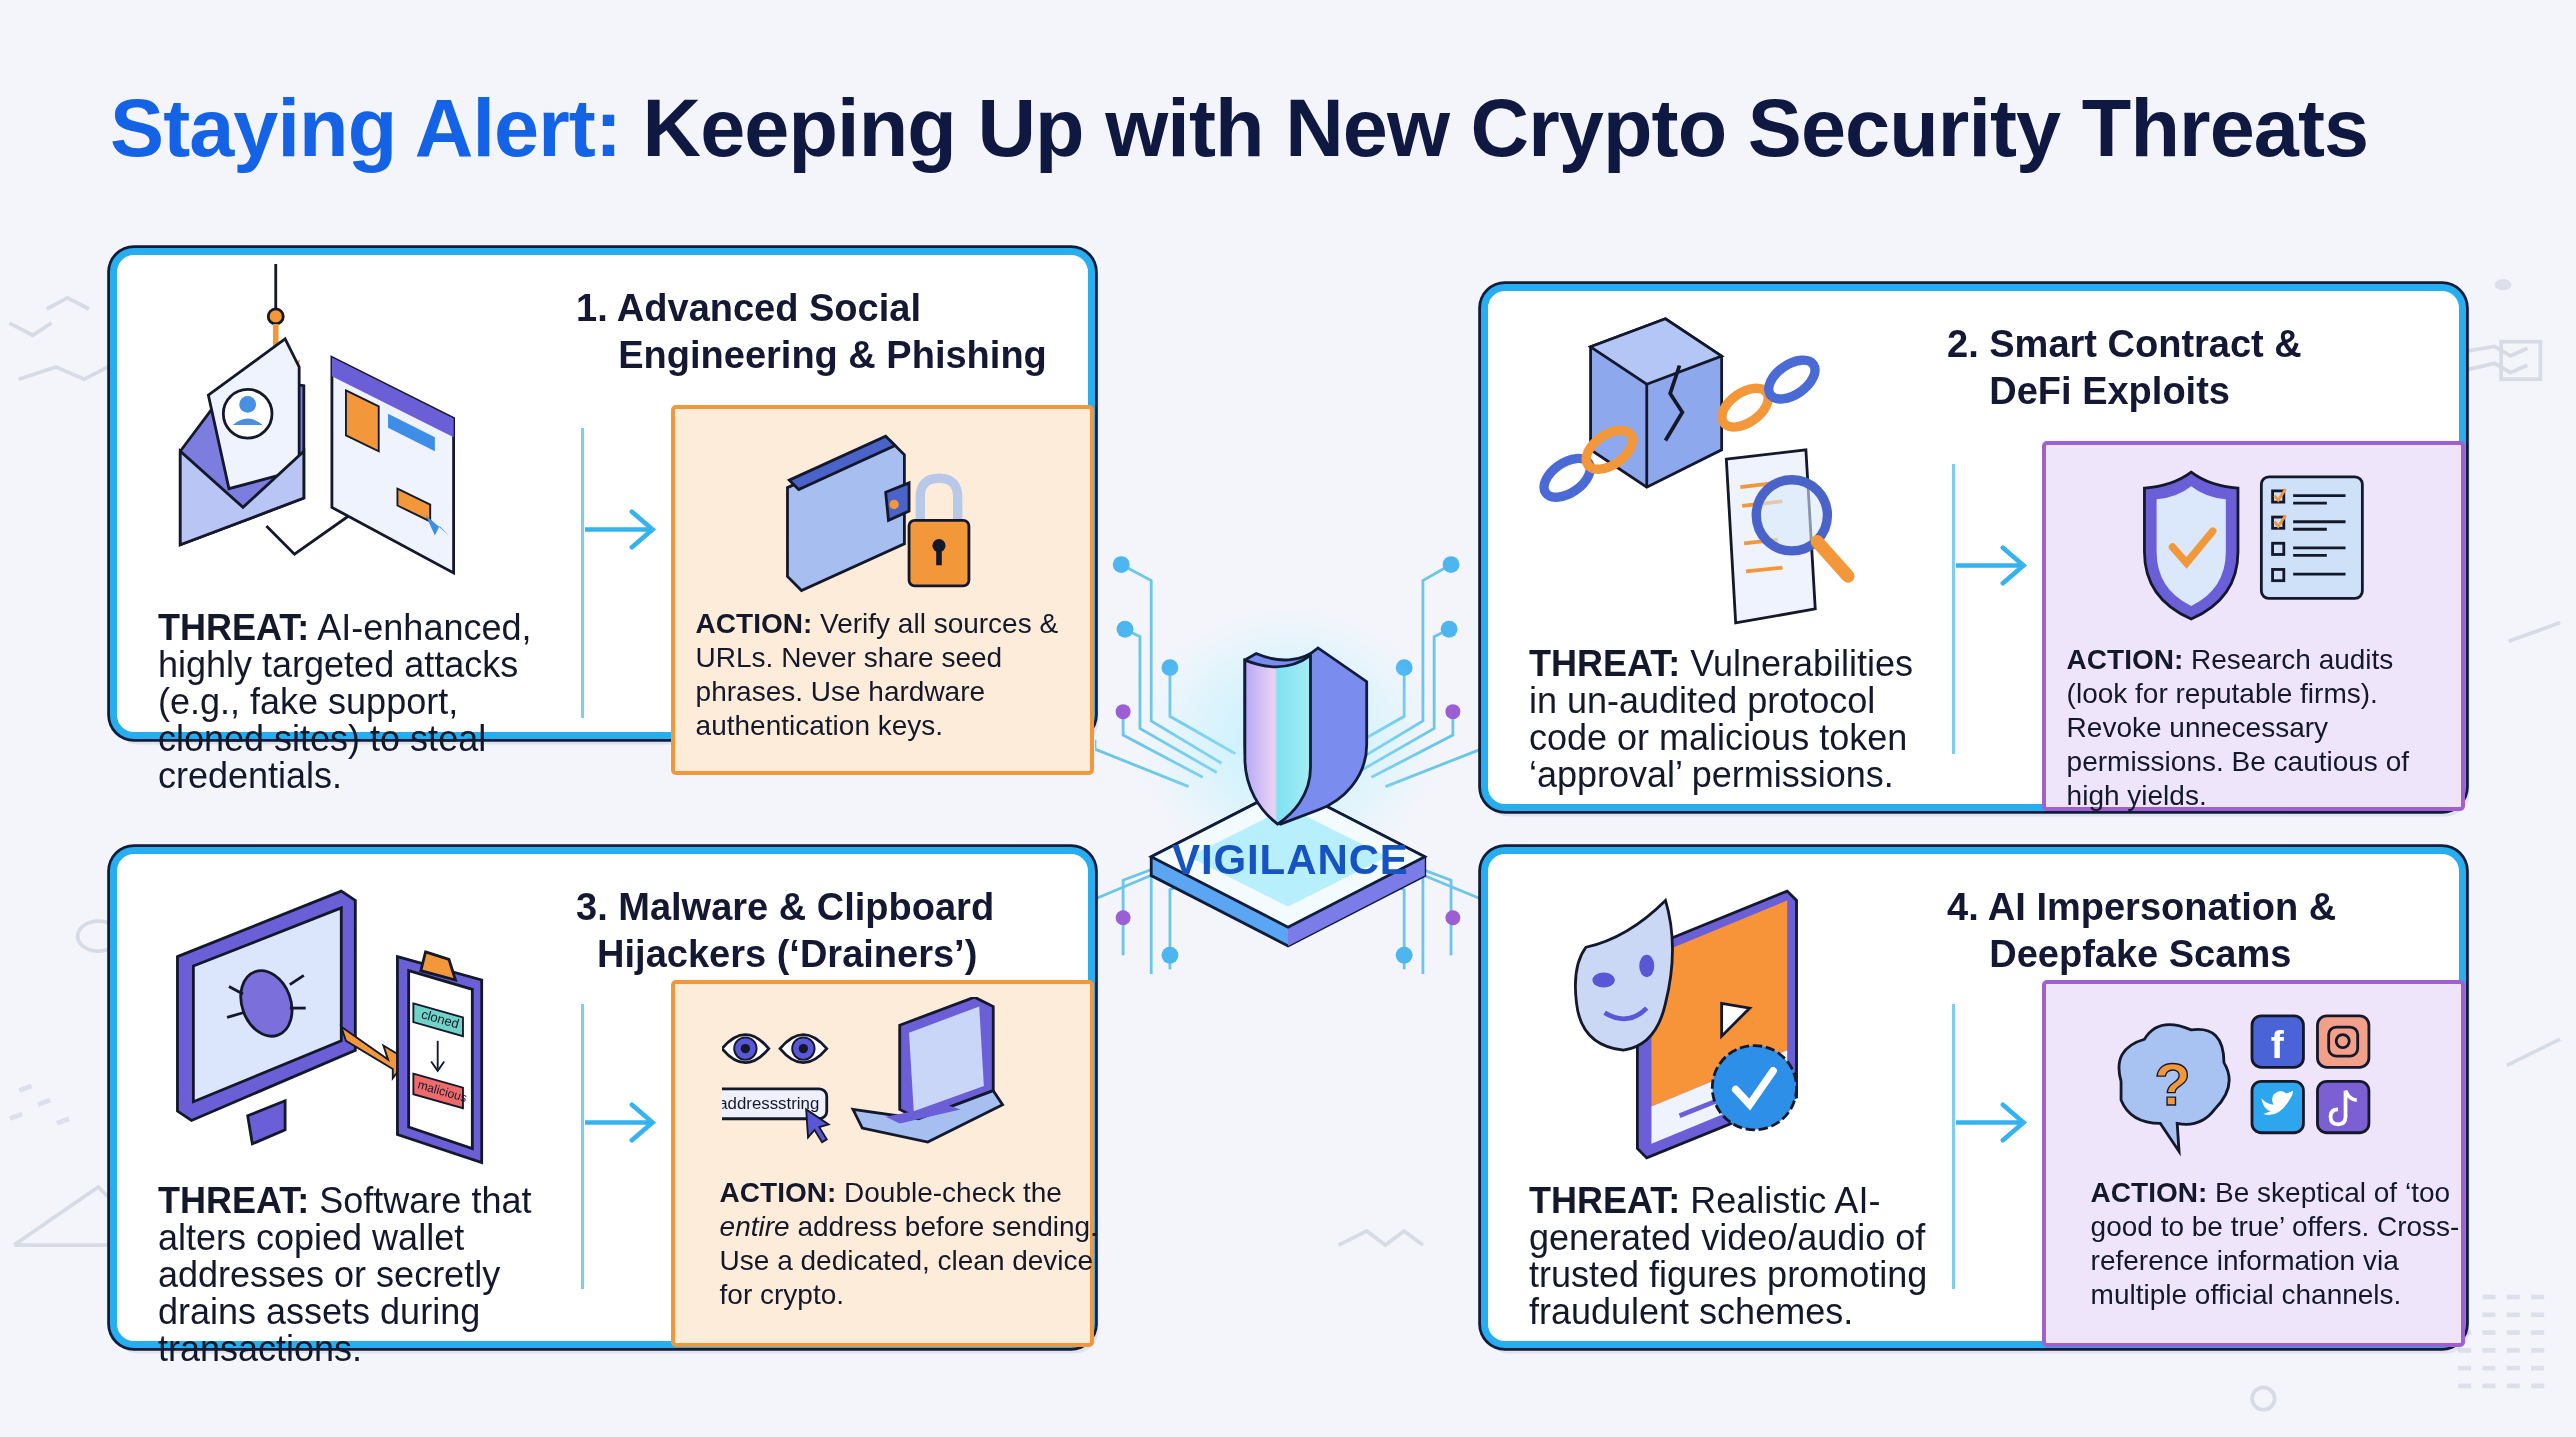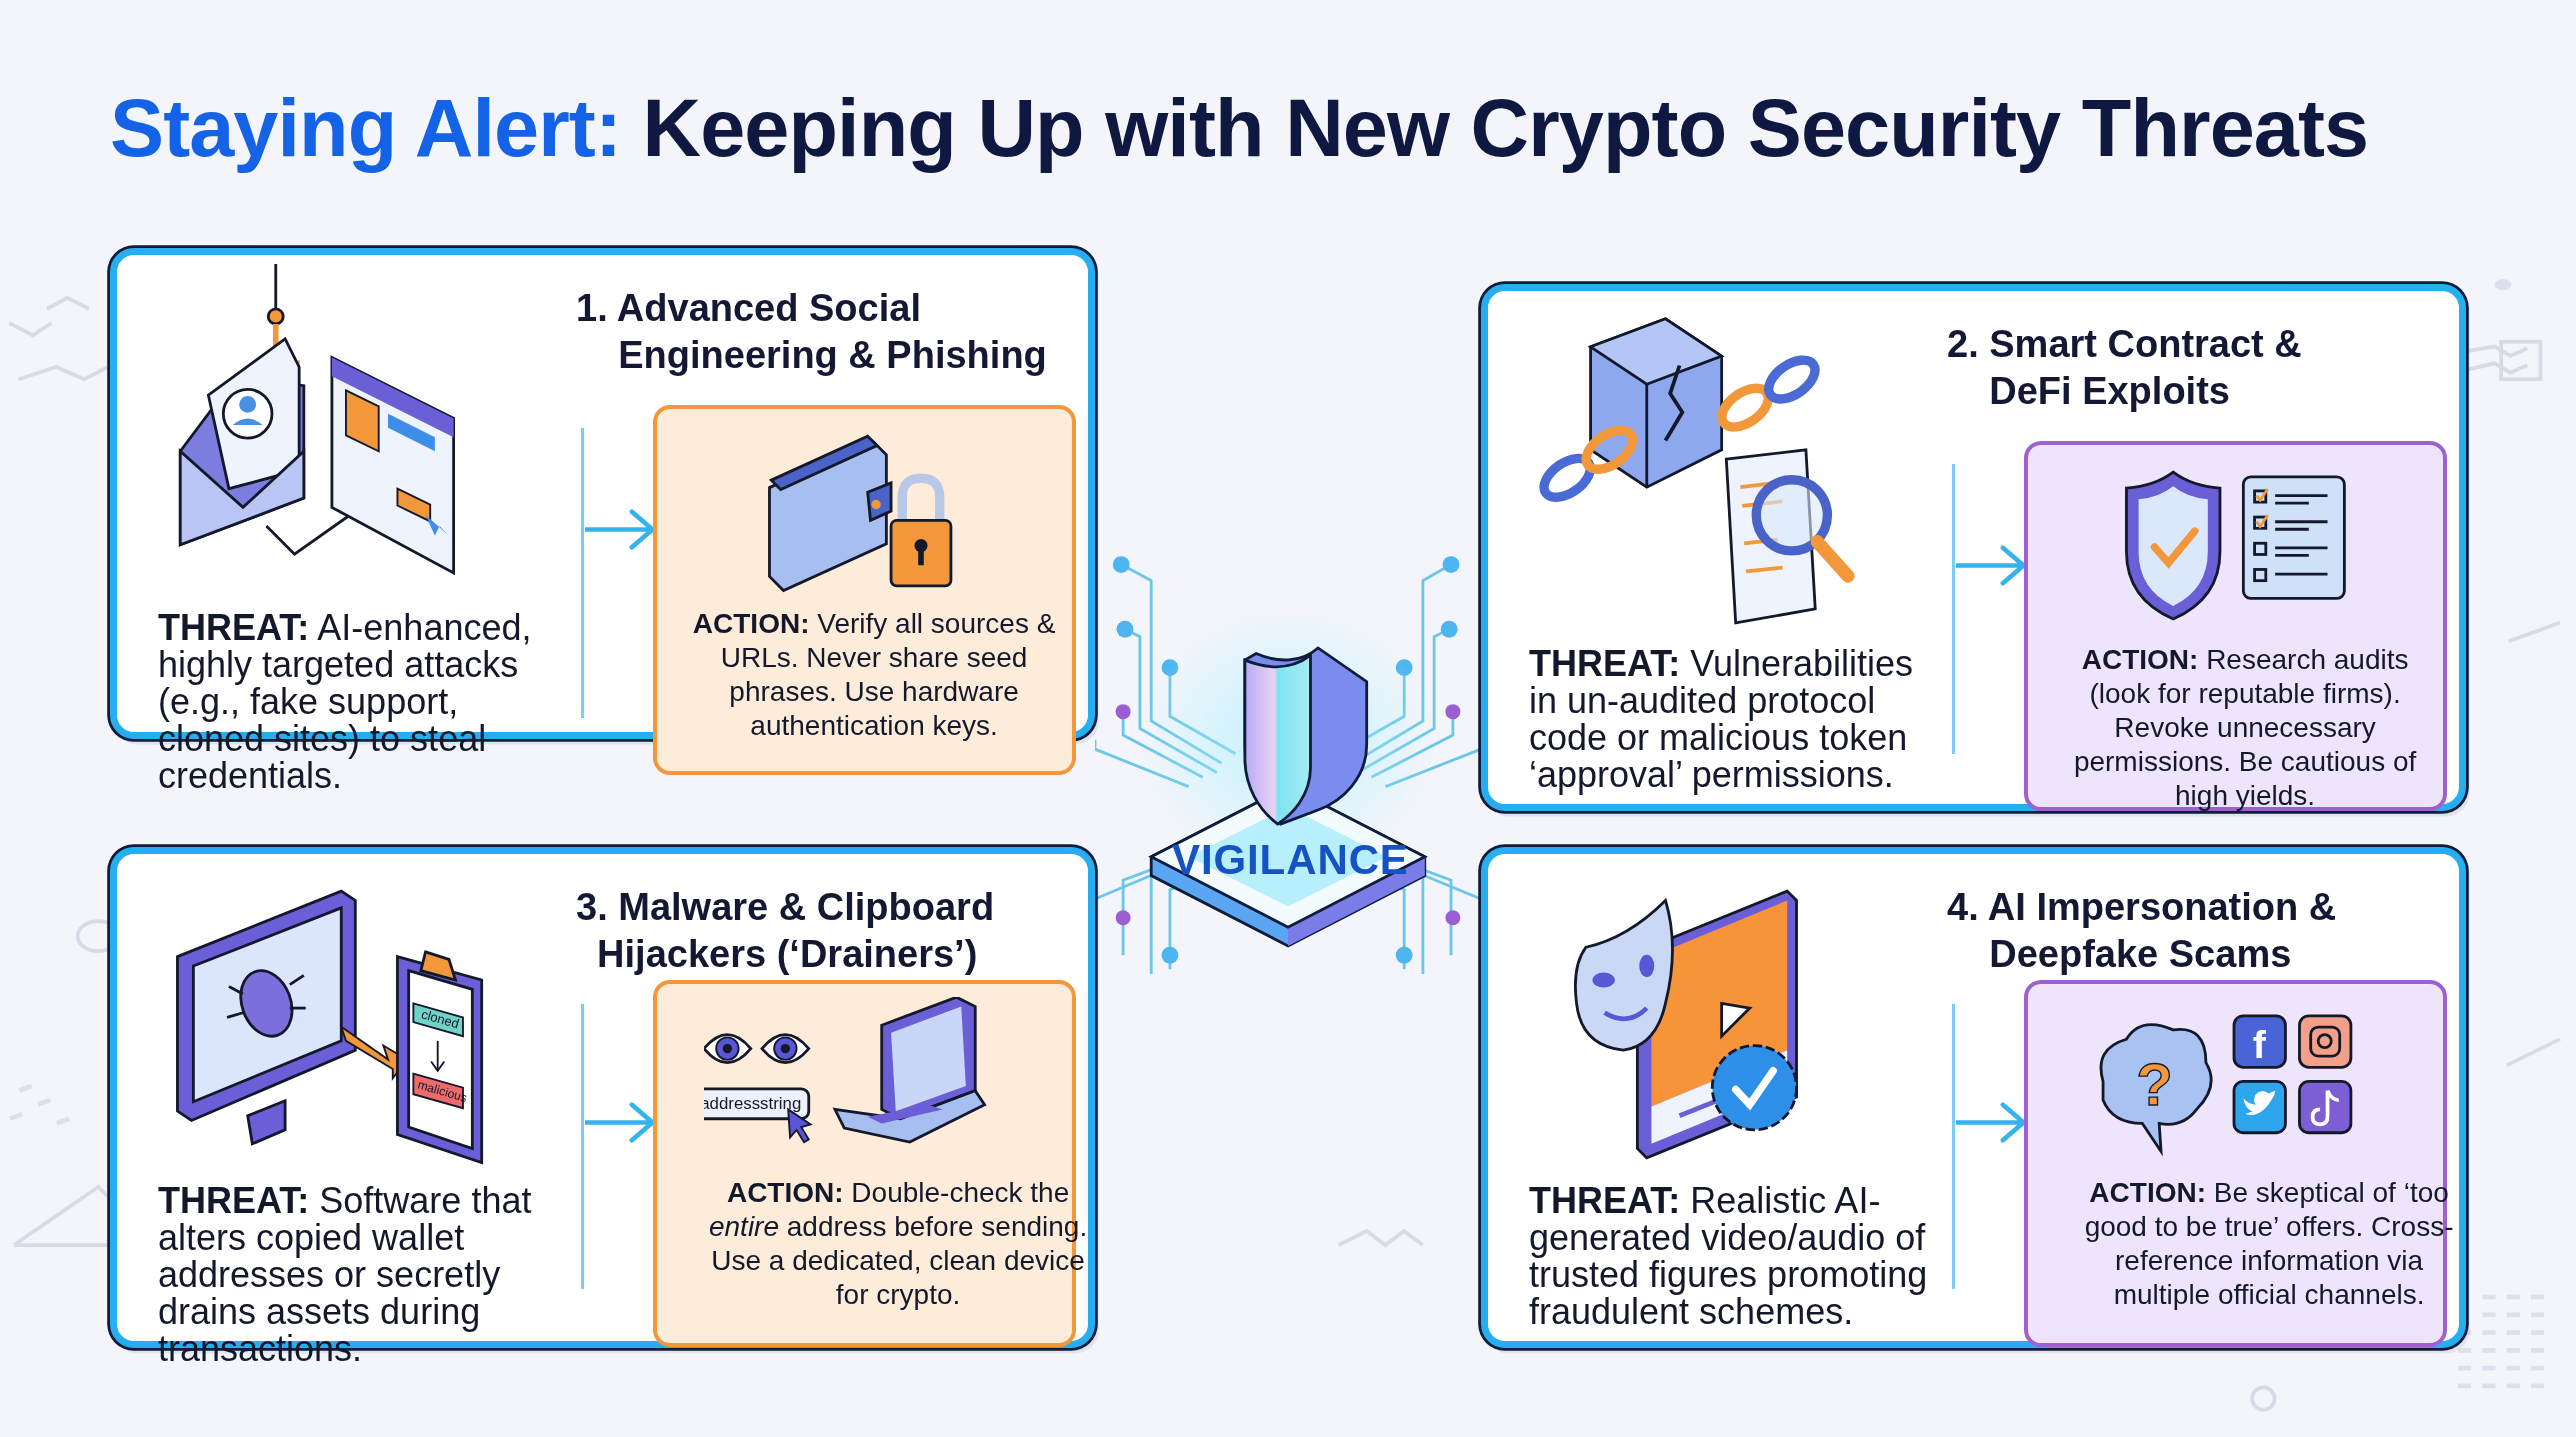--- a/index.html
+++ b/index.html
@@ -40,21 +40,21 @@
   .threat b, .action-text b { font-weight: 700; }
 
   .divider { position: absolute; left: 464px; width: 2.8px; background: #7bcdf3; }
   .p1 .divider, .p2 .divider { top: 173px; height: 290px; }
   .p3 .divider, .p4 .divider { top: 150px; height: 285px; }
   .arrow { position: absolute; left: 468px; width: 75px; height: 47px; }
   .p1 .arrow, .p2 .arrow { top: 251px; }
   .p3 .arrow, .p4 .arrow { top: 245px; }
 
   .action-box {
-    position: absolute; left: 536px; width: 423px; border-radius: 17px; border: 4.7px solid; text-align: center;
+    position: absolute; left: 554px; width: 423px; border-radius: 5px; border: 4.7px solid;
   }
   .p1 .action-box, .p2 .action-box { top: 150px; height: 370px; }
   .p3 .action-box, .p4 .action-box { top: 126px; height: 367px; }
   .action-orange { background: #fdecd9; border-color: #f2983a; }
   .action-purple { background: #efe5fb; border-color: #9f61d2; }
   .action-illus { position: absolute; left: 47px; top: 13px; width: 318px; height: 178px; }
   .action-text {
     position: absolute; left: 20.6px; top: 198px; width: 393px; font-size: 28px; line-height: 34px; color: #14182b;
   }
   .p3 .action-text, .p4 .action-text { top: 192px; margin-left: 24px; }

